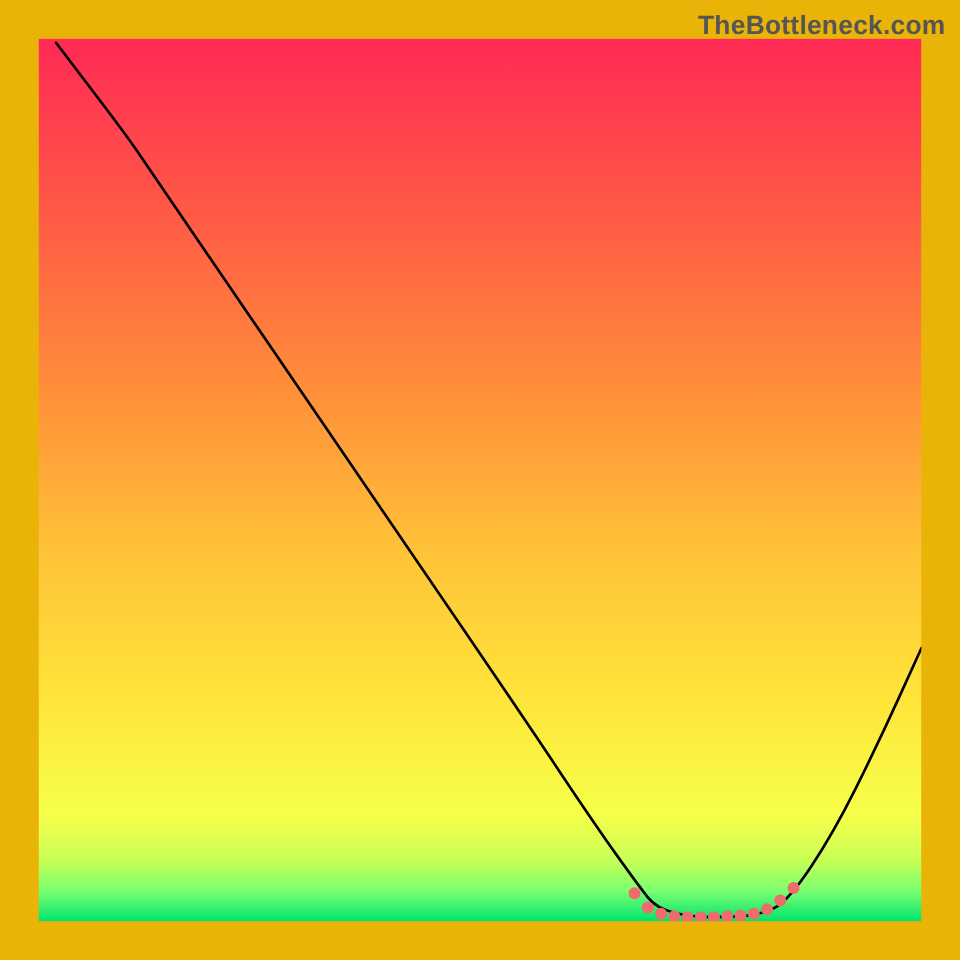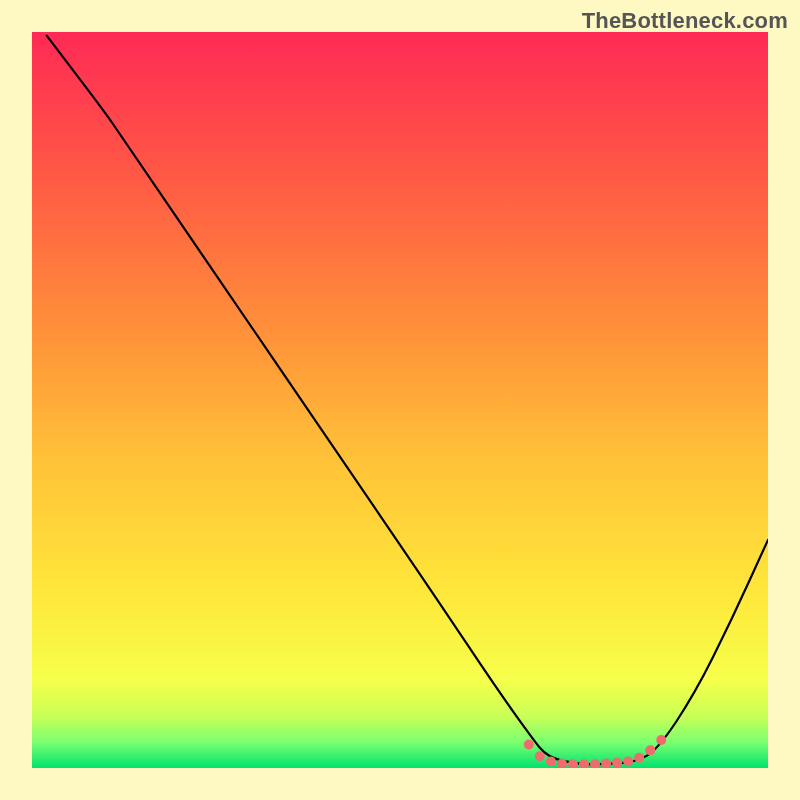--- a/index.html
+++ b/index.html
@@ -9,21 +9,21 @@
     height: 800px;
     background: #000;
     overflow: hidden;
   }
   .frame {
     position: absolute;
     left: 0;
     top: 0;
     width: 800px;
     height: 800px;
-    background: #fef9c3;
+    background: #eab308;
   }
   .plot {
     position: absolute;
     left: 32px;
     top: 32px;
     width: 736px;
     height: 736px;
     overflow: hidden;
   }
   .watermark {

